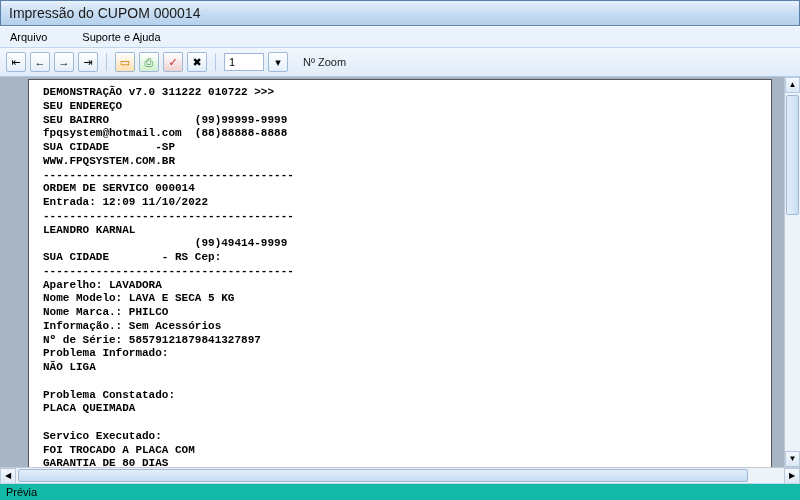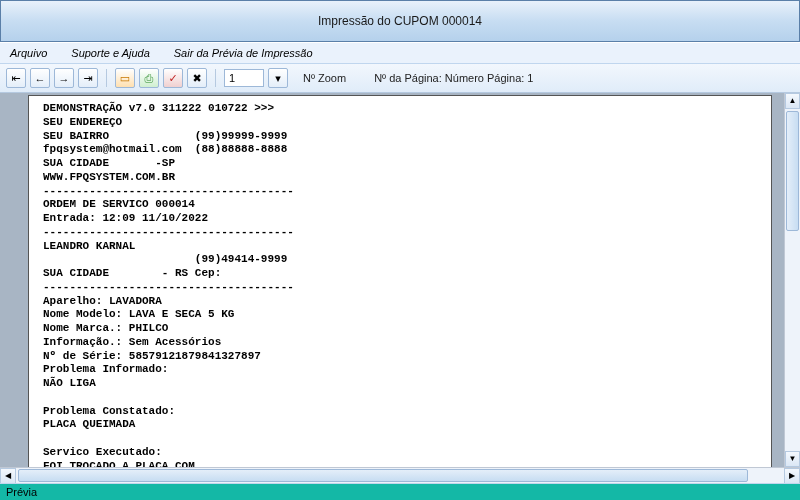--- a/index.html
+++ b/index.html
@@ -9,33 +9,31 @@
   background: #d4e4f7;
   width: 800px;
   height: 500px;
   overflow: hidden;
   display: flex;
   flex-direction: column;
 }
 .titlebar {
   background: linear-gradient(to bottom, #e8f1fb 0%, #c7ddf2 50%, #b5d1ec 100%);
   border: 1px solid #5a7fa8;
-  padding: 13px 8px;
-  font-size: 12px;
+  padding: 4px 8px;
+  font-size: 14px;
   color: #1a1a1a;
-  text-align: center;
 }
 .menubar {
   background: #eaf2fc;
   border-top: 1px solid #fff;
   border-bottom: 1px solid #c0d6ee;
   padding: 2px 4px;
   display: flex;
-  gap: 12px;
-  font-style: italic;
+  gap: 23px;
 }
 .menubar span {
   padding: 2px 6px;
   cursor: pointer;
 }
 .toolbar {
   background: linear-gradient(to bottom, #f2f7fd 0%, #e0ecf9 100%);
   border-bottom: 1px solid #b5c9e0;
   padding: 4px 6px;
   display: flex;
@@ -144,38 +142,36 @@
 </head>
 <body>
 
 <div class="titlebar">
   <span>Impressão do CUPOM 000014</span>
 </div>
 
 <div class="menubar">
   <span>Arquivo</span>
   <span>Suporte e Ajuda</span>
-  <span>Sair da Prévia de Impressão</span>
 </div>
 
 <div class="toolbar">
   <div class="tb-btn">⇤</div>
   <div class="tb-btn">←</div>
   <div class="tb-btn">→</div>
   <div class="tb-btn">⇥</div>
   <div class="sep"></div>
   <div class="tb-btn">▭</div>
   <div class="tb-btn">⎙</div>
   <div class="tb-btn">✓</div>
   <div class="tb-btn">✖</div>
   <div class="sep"></div>
   <input class="zoom-input" value="1" style="">
   <div class="tb-btn">▾</div>
   <span class="tb-label">Nº Zoom</span>
-  <span class="tb-label" style="margin-left:24px">Nº da Página: Número Página: 1</span>
 </div>
 
 <div class="page-area">
   <div class="page"><span>DEMONSTRAÇÃO v7.0 311222 010722 &gt;&gt;&gt;</span>
 <span>SEU ENDEREÇO</span>
 <span>SEU BAIRRO             (99)99999-9999</span>
 <span>fpqsystem@hotmail.com  (88)88888-8888</span>
 <span>SUA CIDADE       -SP</span>
 <span>WWW.FPQSYSTEM.COM.BR</span>
 <span>--------------------------------------</span>

